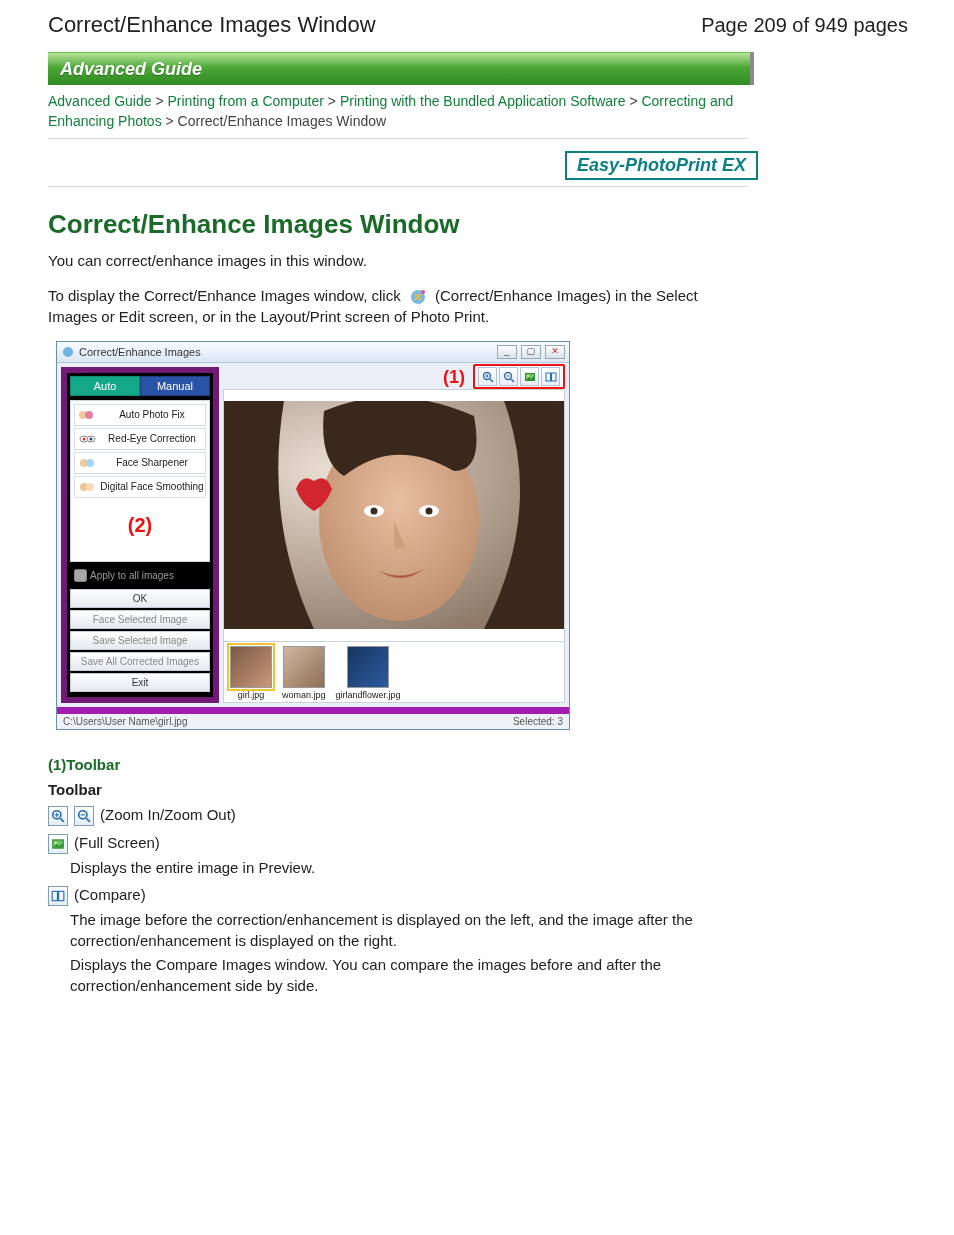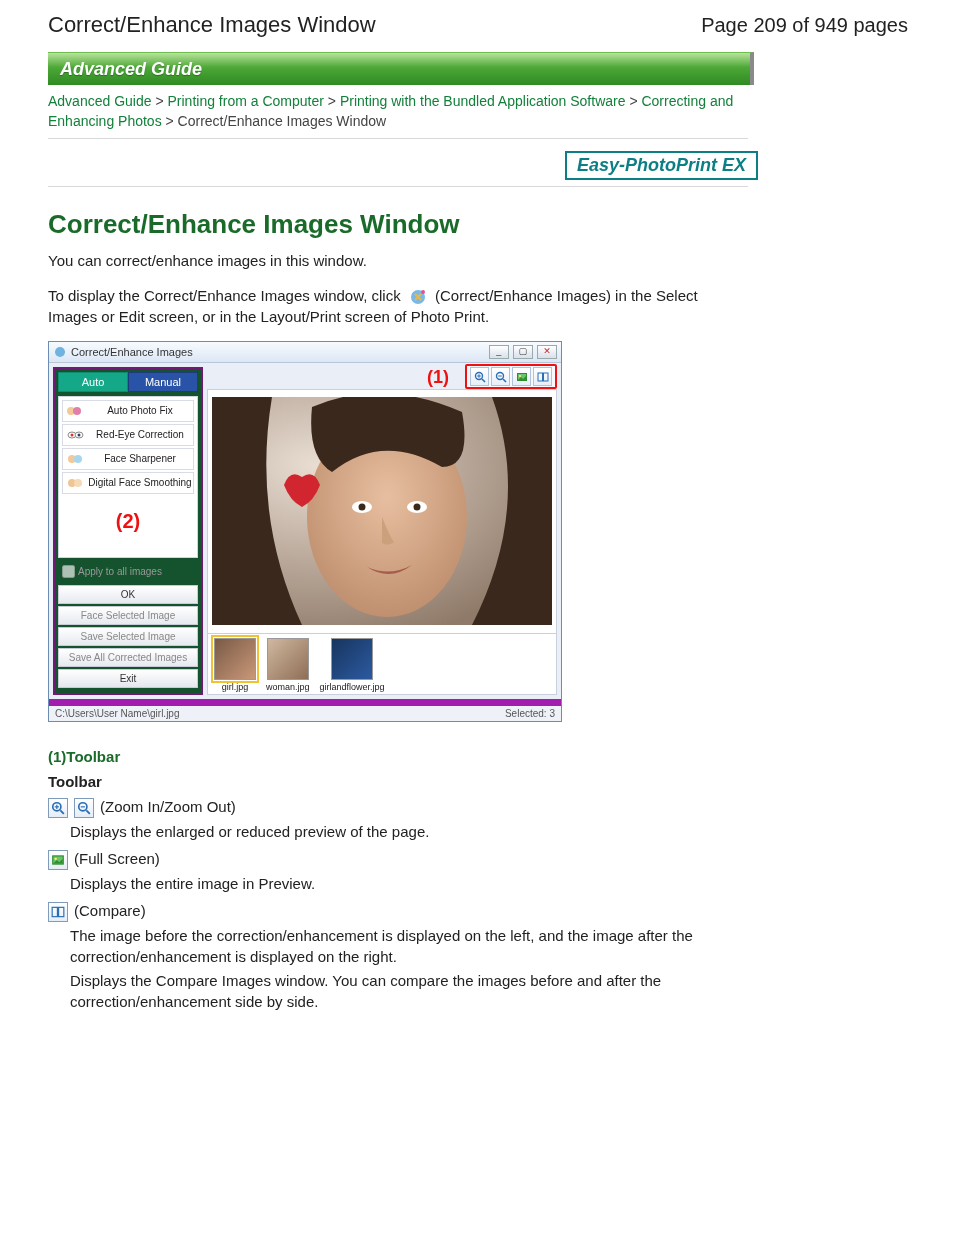--- a/index.html
+++ b/index.html
@@ -8,26 +8,26 @@
 .hdr-title{font-size:22px}
 .hdr-pg{font-size:20px}
 .gbar{height:32px;background:linear-gradient(180deg,#b7e49a 0%,#4da838 45%,#2f8a22 100%);border-top:1px solid #6ebf4f;border-right:4px solid #8a8a8a;display:flex;align-items:center;padding-left:12px;color:#fff;font-weight:bold;font-style:italic;font-size:18px;text-shadow:0 1px 1px rgba(0,0,0,.3);max-width:690px}
 .bc{margin:6px 0 2px 0;font-size:14px;color:#444;max-width:700px;line-height:1.45}
 .bc a{color:#13803b;text-decoration:none}
 hr.thin{border:none;border-top:1px solid #d9d9d9;margin:6px 0;max-width:700px}
 .epx-box{display:inline-block;border:2px solid #0b7f83;padding:2px 10px;color:#0b7f83;font-weight:bold;font-style:italic;font-size:18px;float:right;margin-right:150px;margin-top:6px}
 h1.t{color:#1a6b2a;font-size:26px;margin:22px 0 10px 0;font-weight:bold;clear:both}
 p.para{margin:8px 0 14px 0;max-width:700px;line-height:1.4}
 .inl-ico{display:inline-flex;width:18px;height:18px;vertical-align:middle;margin:0 4px}
-.app{border:1px solid #6b8db2;width:512px;background:#eef2f8;margin:4px 0 26px 0;font-size:11px;position:relative}
+.app{border:1px solid #6b8db2;width:512px;background:#eef2f8;margin:4px 0 26px 8px;font-size:11px;position:relative}
 .app-titlebar{display:flex;align-items:center;height:20px;background:linear-gradient(180deg,#f7fbff,#dce7f5);border-bottom:1px solid #b7c6da;padding:0 4px;color:#333}
 .app-titlebar .sp{flex:1}
 .winbtns span{display:inline-block;width:18px;height:12px;border:1px solid #9aa;margin-left:1px;background:linear-gradient(180deg,#fff,#d9e1ec);text-align:center;line-height:11px;font-size:9px}
 .app-body{display:flex;background:#e9eef7;padding:4px}
-.leftpanel{width:140px;border:2px solid #701a75;background:#14532d;padding:3px}
+.leftpanel{width:140px;border:6px solid #701a75;background:#000000;padding:3px}
 .tabs{display:flex;margin-bottom:4px}
 .tab{flex:1;text-align:center;padding:3px 0;font-size:11px;border:1px solid #cfd6e2;background:#fff}
 .tab.sel{background:#14a889;color:#fff;border-color:#0f8b72}
 .tab.unsel{background:#2953a6;color:#fff;border-color:#1d3d7a}
 .toolbox{background:#fff;border:1px solid #cfd6e2;padding:3px 3px 6px 3px}
 .optrow{display:flex;align-items:center;border:1px solid #d7dce6;margin-bottom:2px;background:#fff;height:20px}
 .optrow .ic{width:24px;display:flex;align-items:center;justify-content:center}
 .optrow .lbl{flex:1;text-align:center;font-size:10px}
 .annot2{color:#e11;font-weight:bold;font-size:20px;text-align:center;margin:16px 0 18px 0}
 .chkrow{display:flex;align-items:center;font-size:10px;color:#999;margin:4px 0}
@@ -277,21 +277,20 @@
         </span>
       <span class="ico-box">
           <svg width="14" height="14" viewBox="0 0 12 12">
             <circle cx="5" cy="5" r="3.5" fill="none" stroke="#2a6fb5" stroke-width="1.4"></circle>
             <line x1="8" y1="8" x2="11" y2="11" stroke="#2a6fb5" stroke-width="1.6"></line>
             <line x1="3.2" y1="5" x2="6.8" y2="5" stroke="#2a6fb5"></line>
           </svg>
         </span>
       <span>(Zoom In/Zoom Out)</span>
     </div>
-    <p>Displays the enlarged or reduced preview of the page.</p>
   </div>
 
   <div class="item">
     <div class="item-head">
       <span class="ico-box">
           <svg width="14" height="14" viewBox="0 0 12 12">
             <rect x="1.5" y="2.5" width="9" height="7" fill="#6cc36c" stroke="#2f8f2f"></rect>
             <circle cx="4" cy="5" r="1" fill="#fff176"></circle>
             <path d="M2 9 L5 6 L7 8 L10 5 V9 Z" fill="#2f8f2f"></path>
           </svg>

